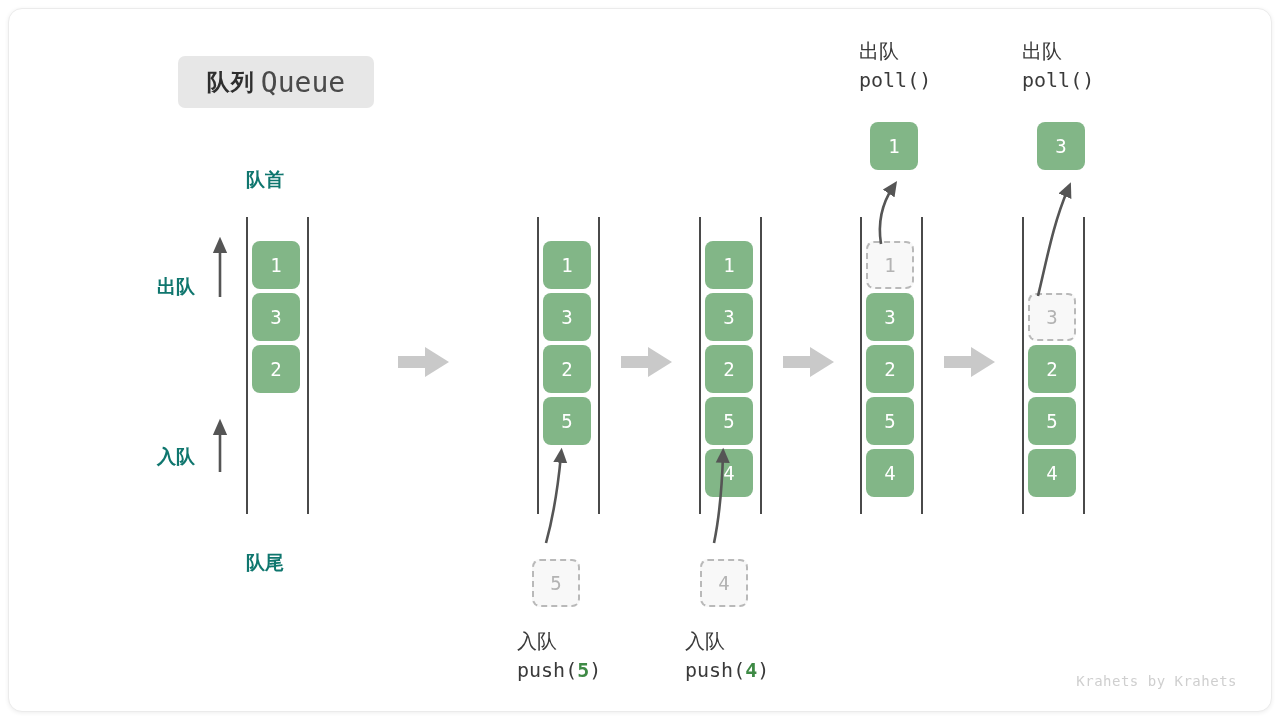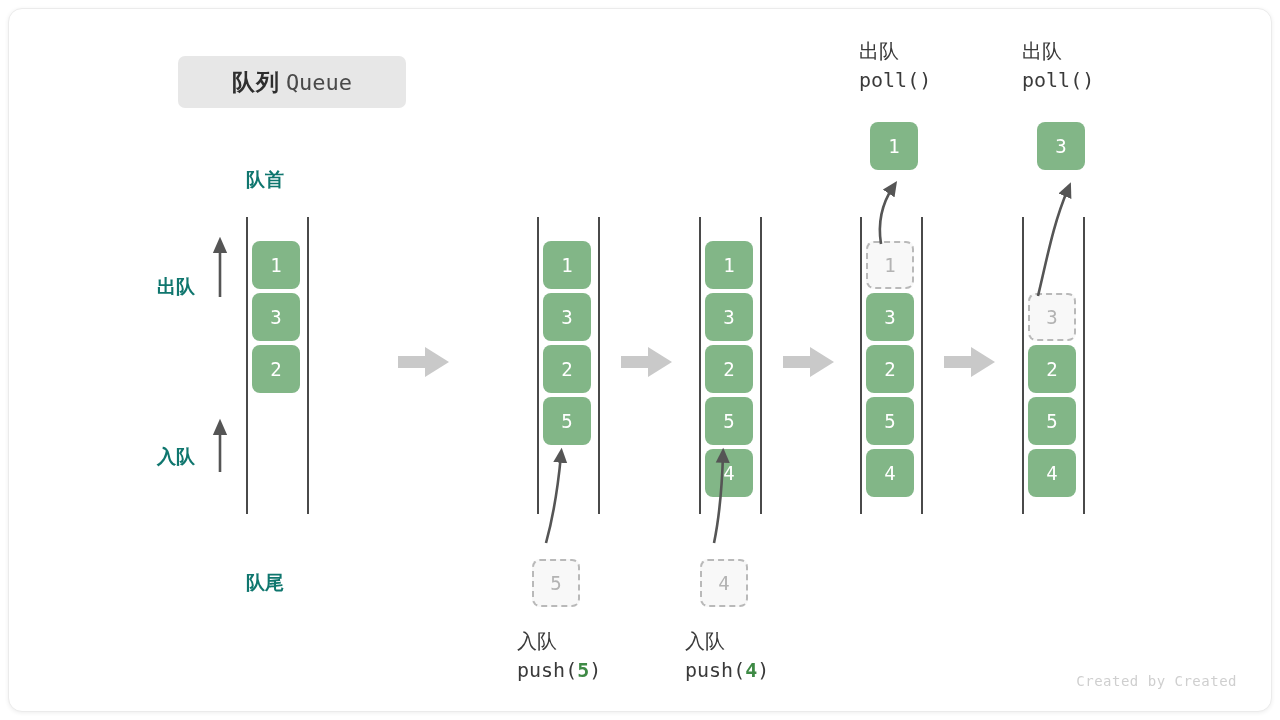--- a/index.html
+++ b/index.html
@@ -8,26 +8,26 @@
 
   .card{
     position:absolute;left:8px;top:8px;width:1264px;height:704px;
     background:#ffffff;border:1px solid #ebebeb;border-radius:14px;
     box-shadow:0 1px 4px rgba(0,0,0,0.07);
     box-sizing:border-box;overflow:hidden;
   }
 
   
   .title-badge{
-    position:absolute;left:169px;top:47px;width:228px;height:52px;
+    position:absolute;left:169px;top:47px;width:196px;height:52px;
     background:#e7e7e7;border-radius:7px;
     display:flex;align-items:center;justify-content:center;
   }
   .title-cn{font-size:23px;font-weight:bold;color:#2e2e2e;letter-spacing:1px;}
-  .title-en{font-size:22px;color:#4a4a4a;margin-left:6px;
+  .title-en{font-size:28px;color:#4a4a4a;margin-left:6px;
             font-family:"DejaVu Sans Mono","Liberation Mono",monospace;}
 
   
   .lbl-cn{position:absolute;font-size:19px;font-weight:bold;color:#0f766e;white-space:nowrap;}
   .cap{position:absolute;white-space:nowrap;text-align:left;}
   .cap .cn{font-size:20px;color:#3a3a3a;display:block;line-height:28px;}
   .cap .code{font-size:20px;color:#3a3a3a;display:block;line-height:30px;
              font-family:"DejaVu Sans Mono","Liberation Mono",monospace;}
   .cap .code .num{color:#3e8a45;font-weight:bold;}
 
@@ -60,21 +60,21 @@
 <body>
 
 <div class="card">
 
   <div class="title-badge">
     <span class="title-cn">队列</span>
     <span class="title-en">Queue</span>
   </div>
 
   <div class="lbl-cn" style="left:237px;top:158px;">队首</div>
-  <div class="lbl-cn" style="left:237px;top:541px;margin-top:20px;">队尾</div>
+  <div class="lbl-cn" style="left:237px;top:541px;">队尾</div>
   <div class="lbl-cn" style="left:148px;top:265px;">出队</div>
   <div class="lbl-cn" style="left:148px;top:435px;">入队</div>
 
   <div class="rail" style="left:237px;top:208px;height:297px;"></div>
   <div class="rail" style="left:298px;top:208px;height:297px;"></div>
 
   <div class="cell" style="left:243px;top:232px;">1</div>
   <div class="cell" style="left:243px;top:284px;">3</div>
   <div class="cell" style="left:243px;top:336px;">2</div>
 
@@ -168,14 +168,14 @@
 
     <path d="M537,534 C545,505 549,478 552,446" fill="none" stroke="#555" stroke-width="2.6" marker-end="url(#curvhead)"></path>
 
     <path d="M705,534 C711,505 713,478 714,446" fill="none" stroke="#555" stroke-width="2.6" marker-end="url(#curvhead)"></path>
 
     <path d="M872,235 C869,216 872,196 884,178" fill="none" stroke="#555" stroke-width="2.6" marker-end="url(#curvhead)"></path>
 
     <path d="M1029,287 C1038,250 1044,215 1059,180" fill="none" stroke="#555" stroke-width="2.6" marker-end="url(#curvhead)"></path>
   </svg>
 
-  <div class="footer">Created by Created</div>
+  <div class="footer">Krahets by Krahets</div>
 </div>
 
 </body></html>

